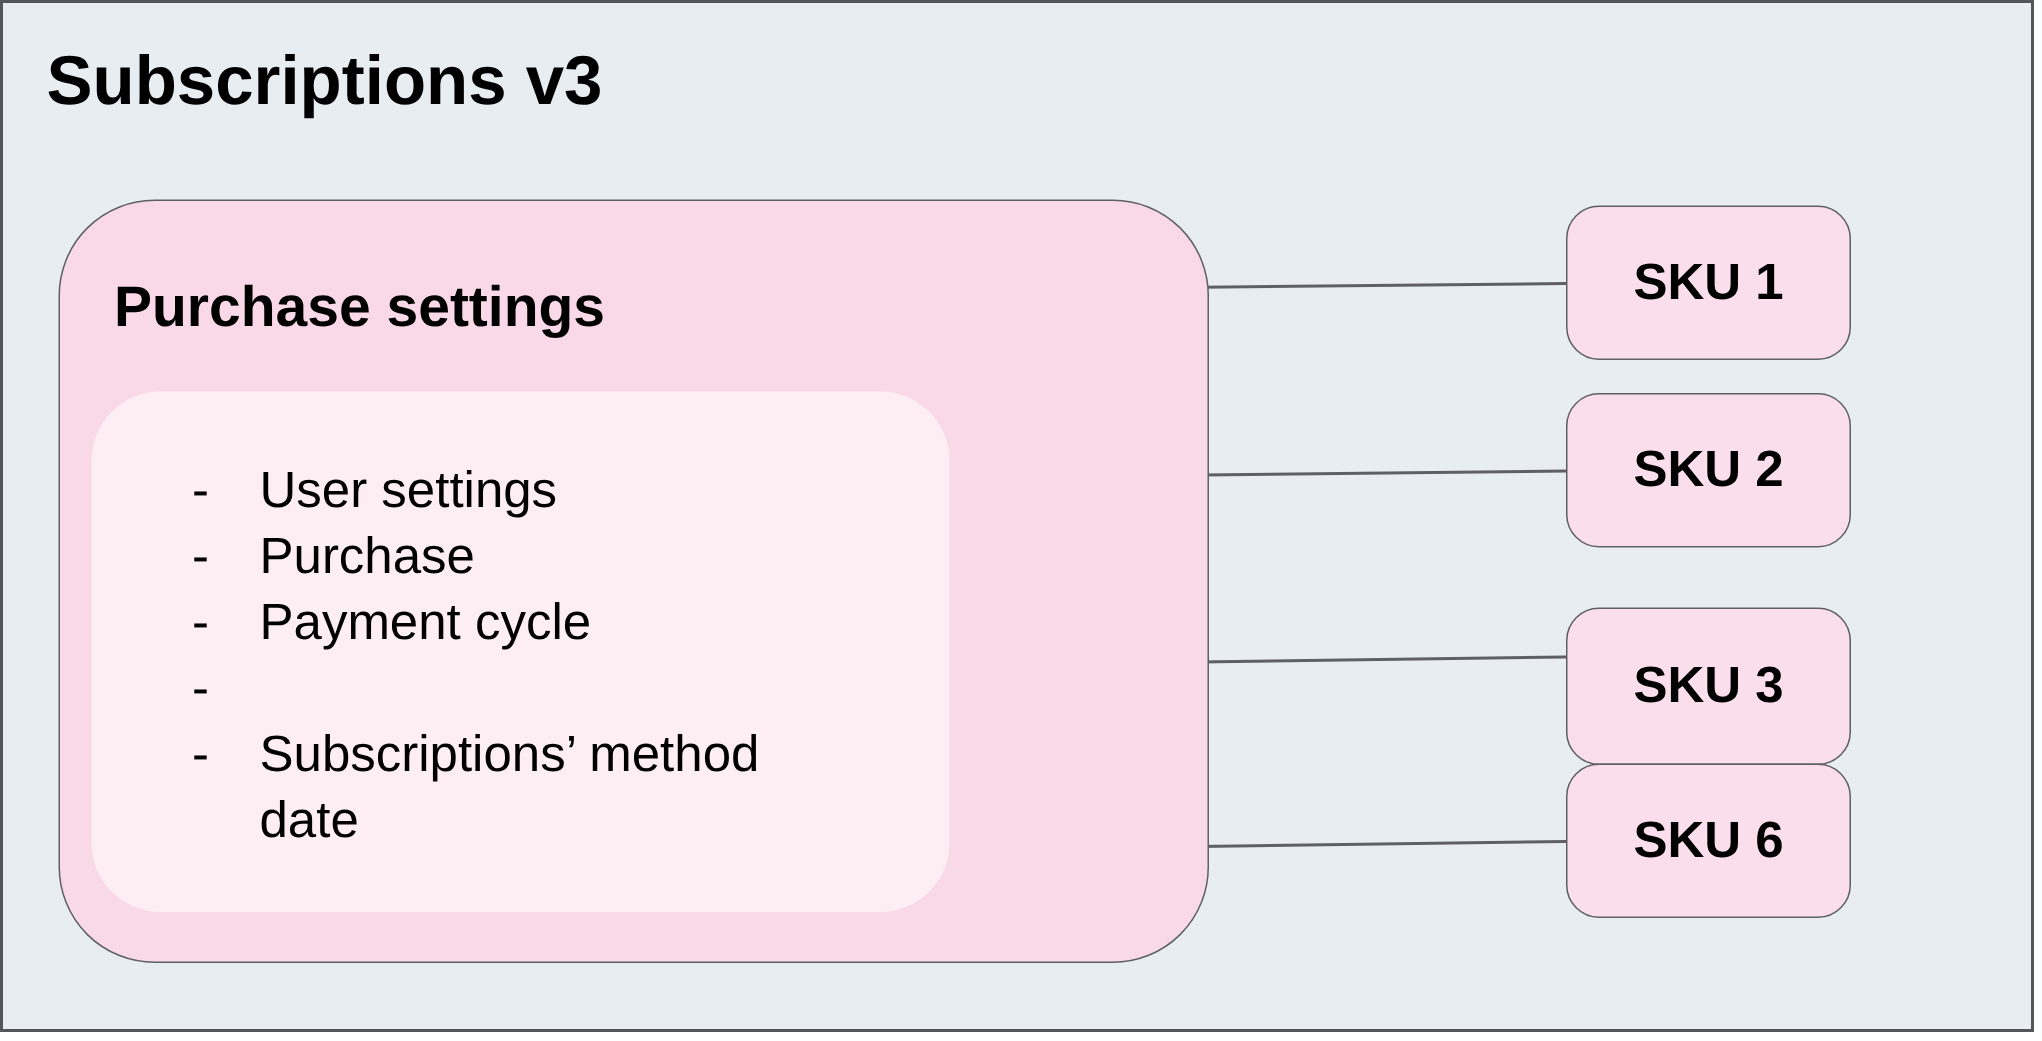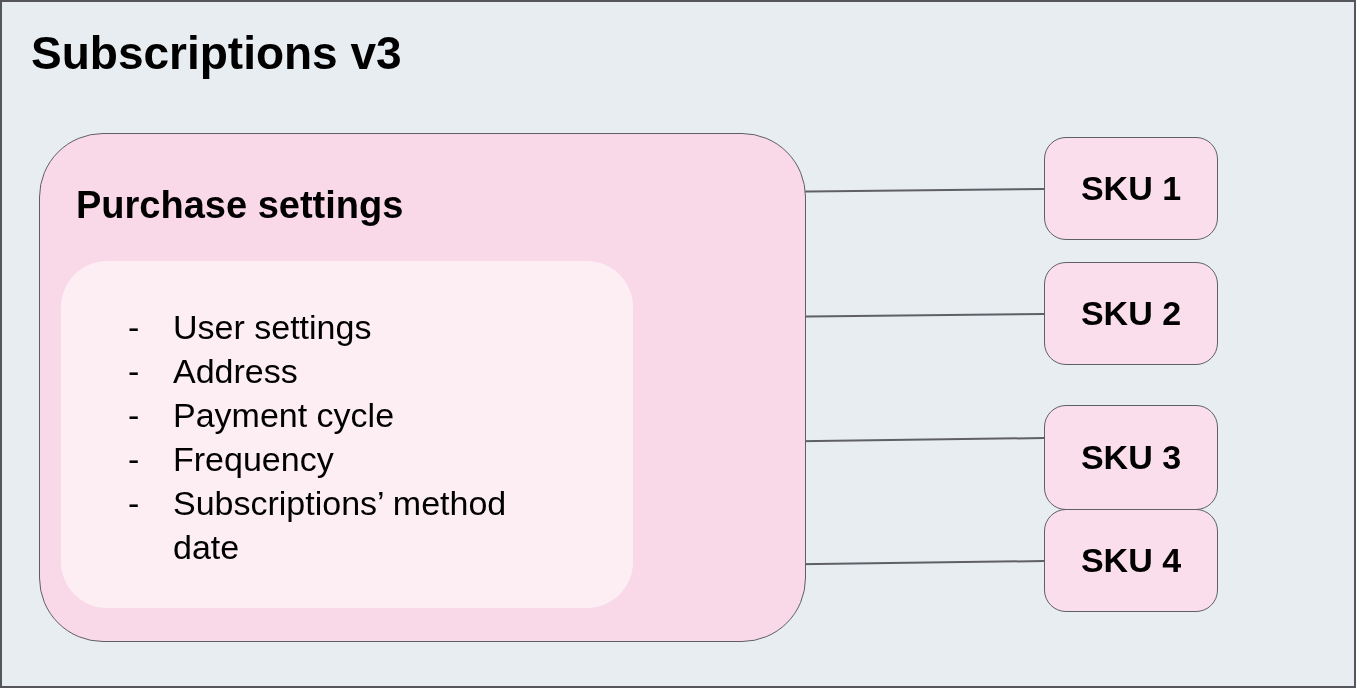--- a/index.html
+++ b/index.html
@@ -54,21 +54,21 @@
   .li .dash {
     margin-left: 67px;
     width: 45px;
     flex: 0 0 45px;
   }
   .li .txt {
     max-width: 385px;
   }
   .sku {
     position: absolute; left: 1042px;
-    width: 174px; height: 103px;
+    width: 190px; height: 103px;
     background: #FBDEEB;
     border: 1.8px solid #5E6065;
     border-radius: 22px;
     display: flex; align-items: center; justify-content: center;
   }
   .sku .sku-label {
     font-size: 34px; font-weight: bold;
     white-space: nowrap;
   }
   .sku1 { top: 135px; }
@@ -94,44 +94,43 @@
     <div class="purchase-box">
       <div class="purchase-heading">Purchase settings</div>
 
       <div class="inner-box">
         <div class="li">
           <span class="dash">-</span>
           <span class="txt">User settings</span>
         </div>
         <div class="li">
           <span class="dash">-</span>
-          <span class="txt">Address</span>
+          <span class="txt">Purchase</span>
         </div>
         <div class="li">
           <span class="dash">-</span>
           <span class="txt">Payment cycle</span>
         </div>
         <div class="li">
           <span class="dash">-</span>
-          <span class="txt">Frequency</span>
         </div>
         <div class="li">
           <span class="dash">-</span>
           <span class="txt">Subscriptions’ method date</span>
         </div>
       </div>
     </div>
 
     <div class="sku sku1">
       <span class="sku-label">SKU 1</span>
     </div>
     <div class="sku sku2">
       <span class="sku-label">SKU 2</span>
     </div>
     <div class="sku sku3">
       <span class="sku-label">SKU 3</span>
     </div>
     <div class="sku sku4">
-      <span class="sku-label">SKU 4</span>
+      <span class="sku-label">SKU 6</span>
     </div>
 
   </div>
 </div>
 
 </body></html>

